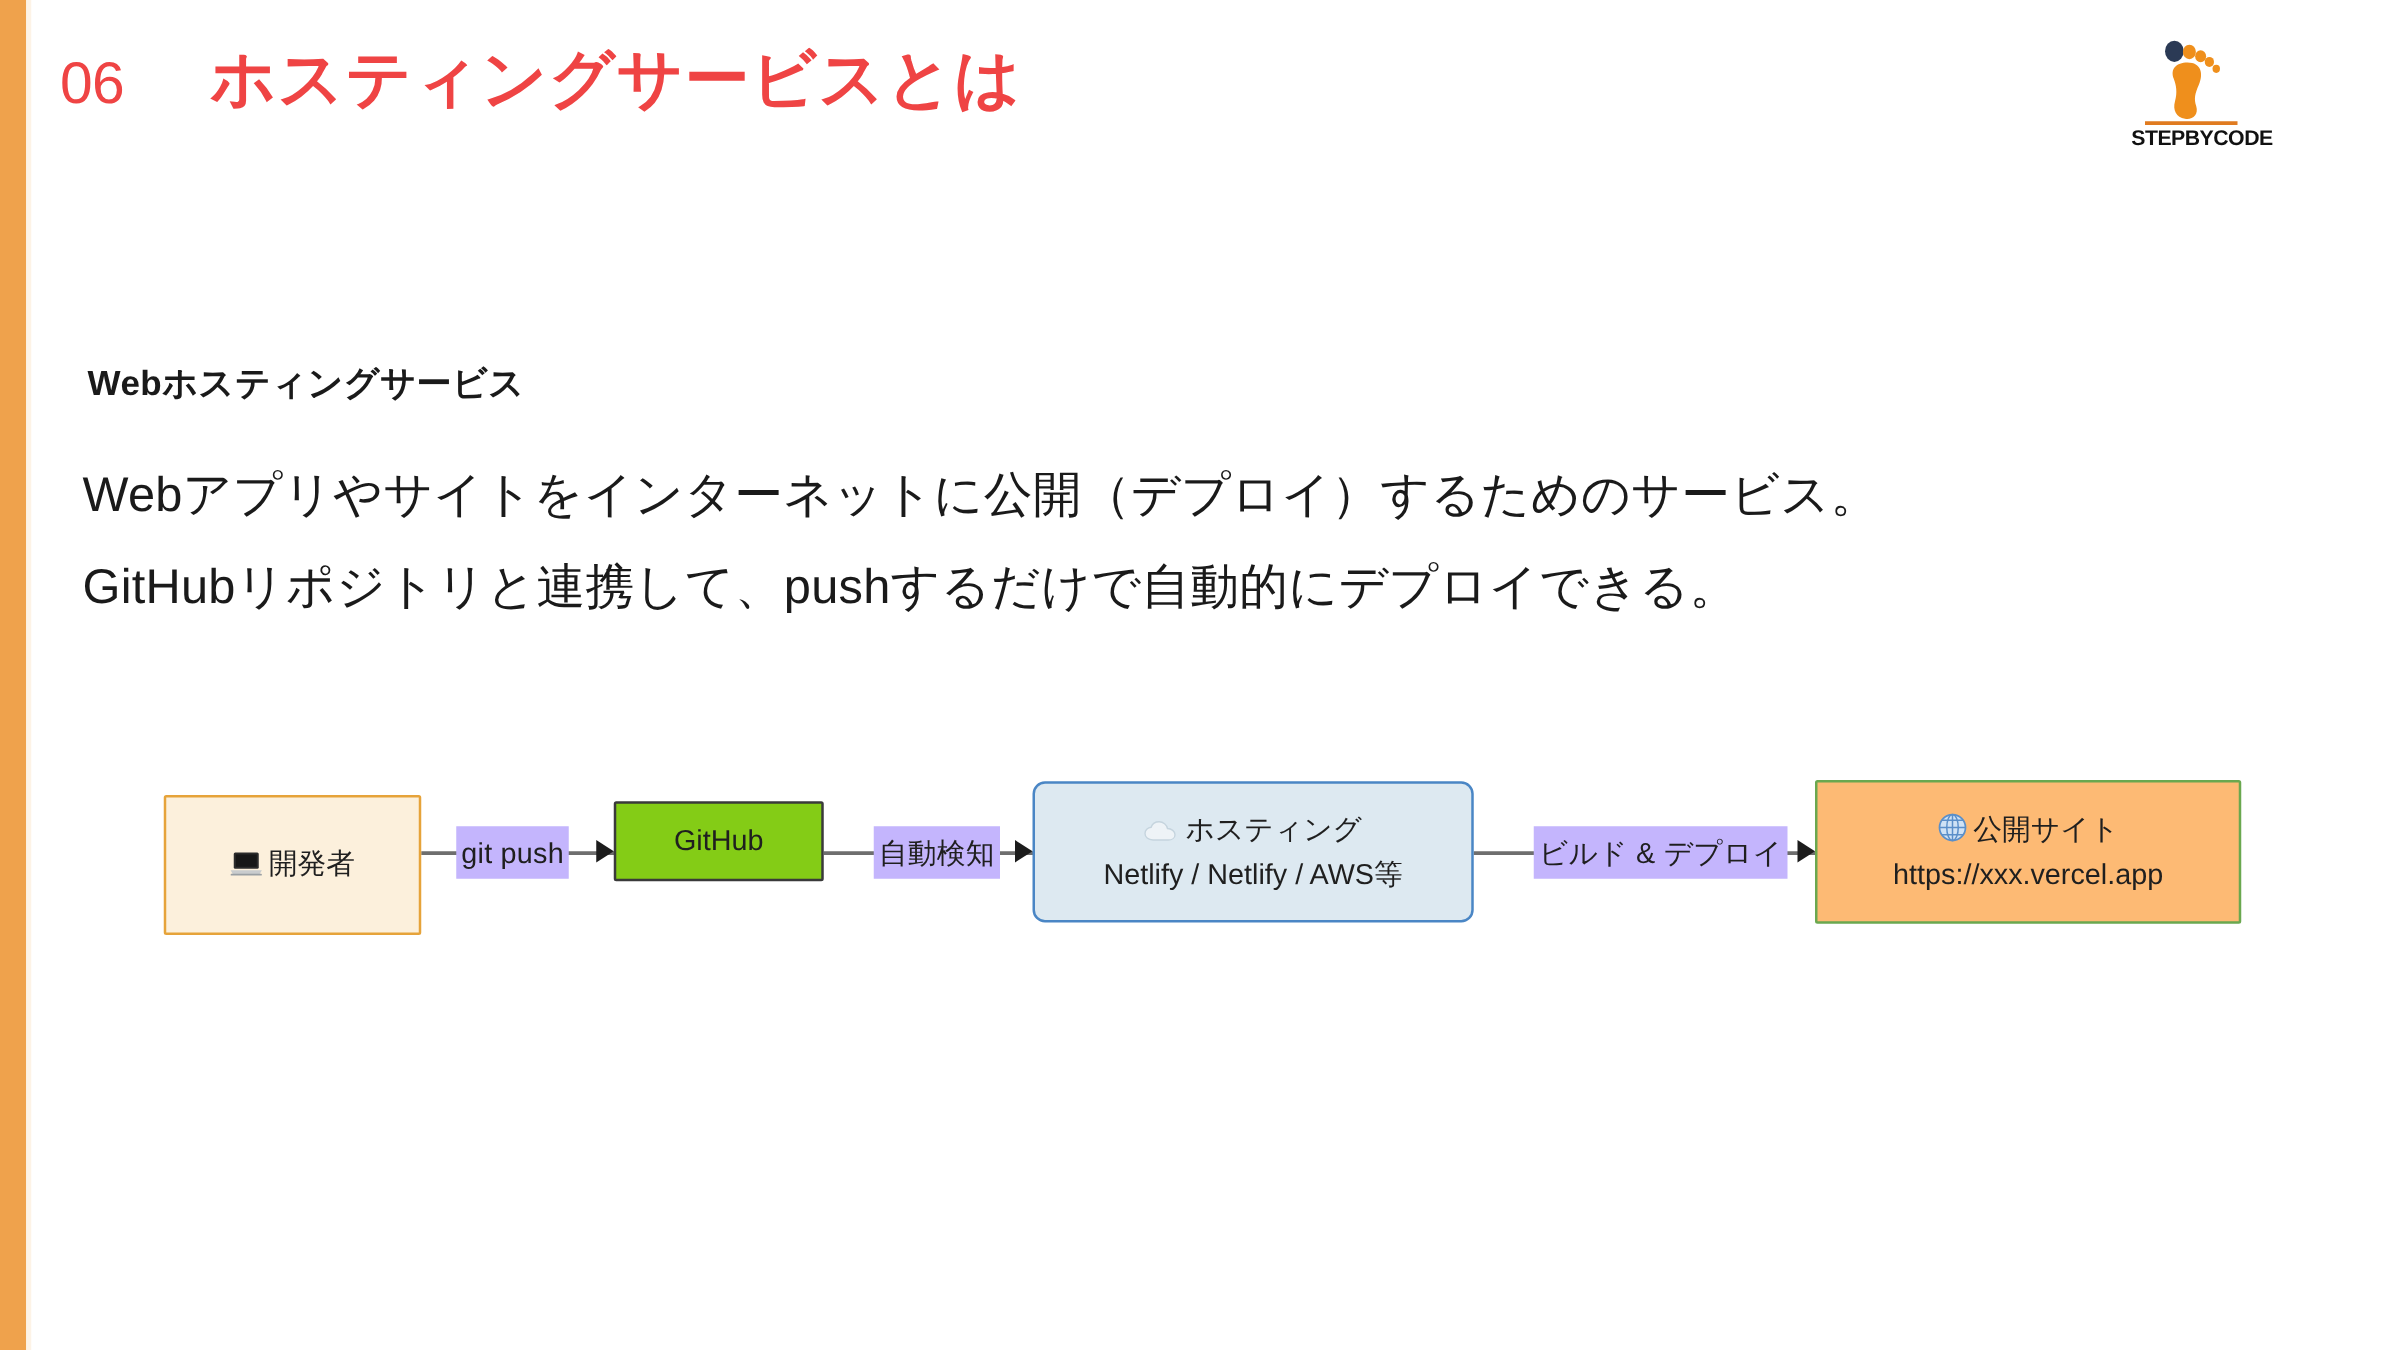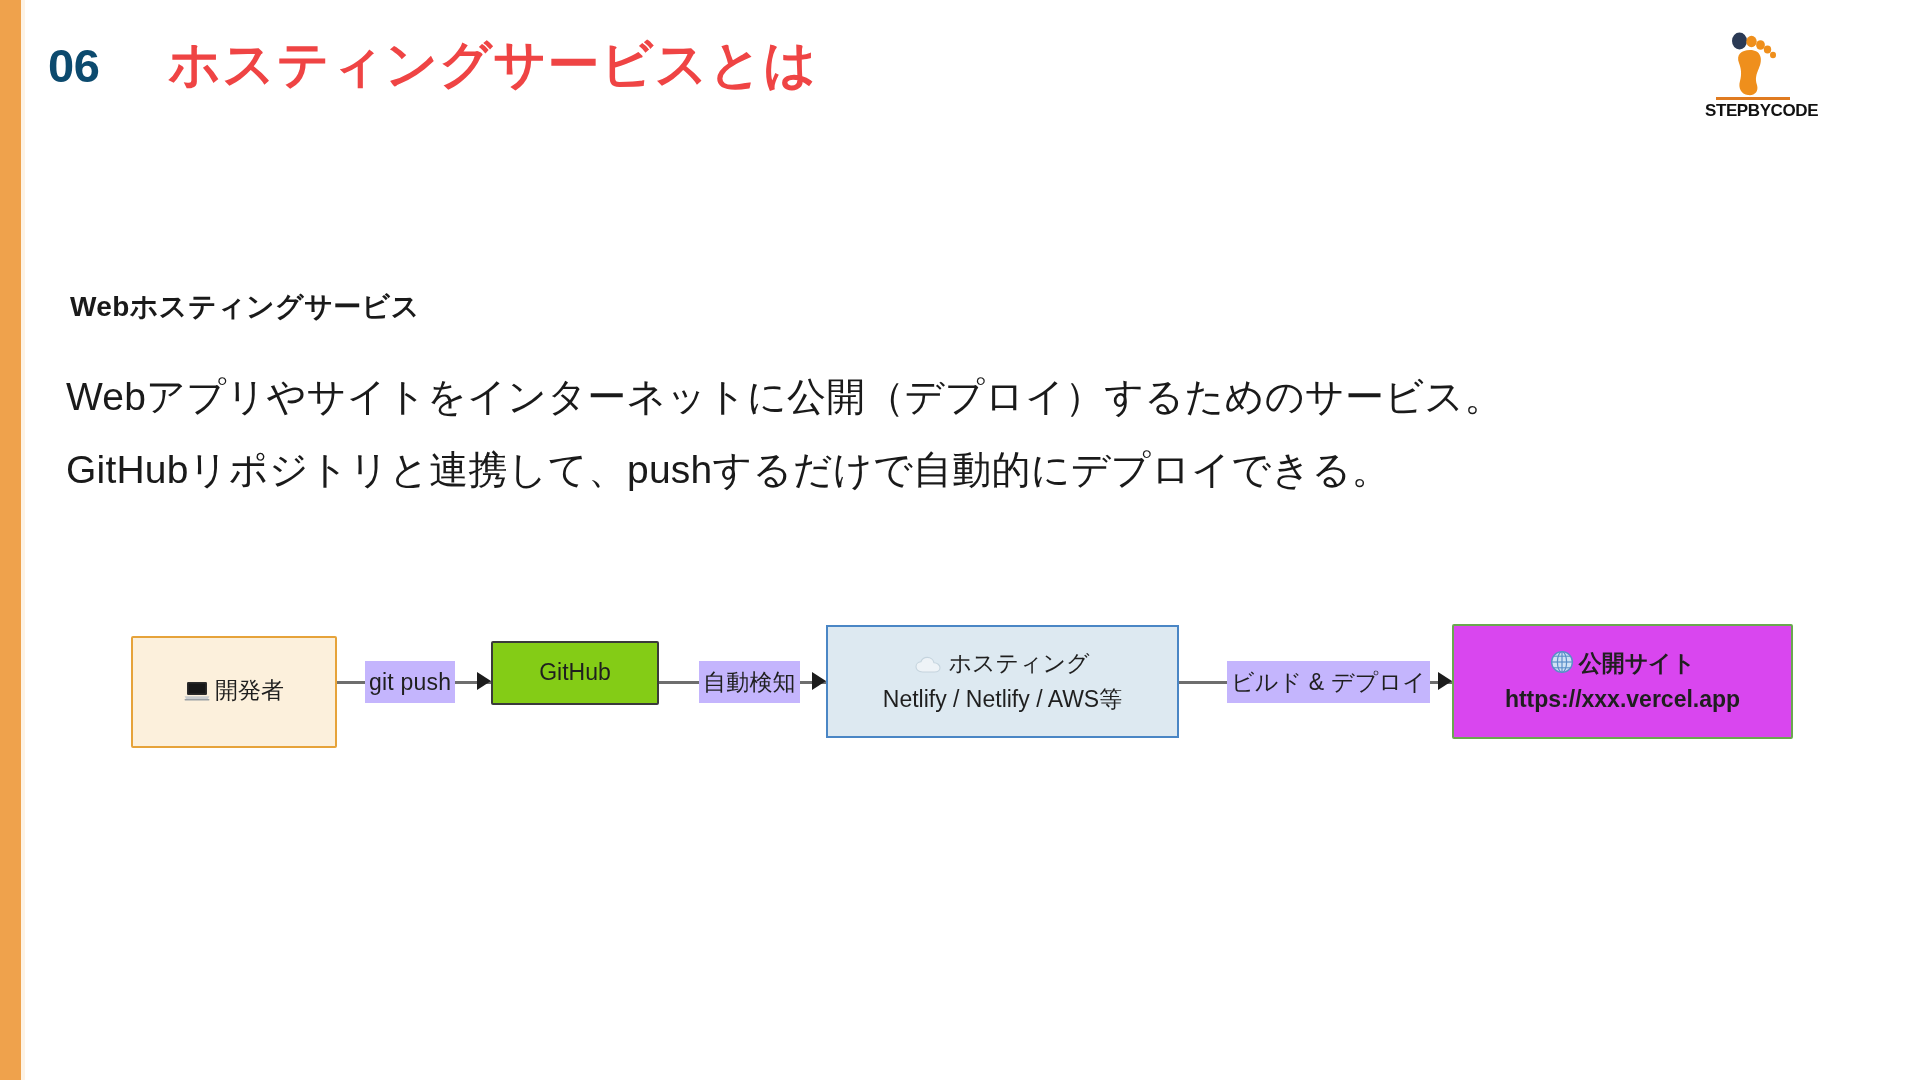--- a/index.html
+++ b/index.html
@@ -38,22 +38,22 @@
     height: 1080px;
     background: #fdf3e6;
   }
 
   
   .slide-number {
     position: absolute;
     left: 48px;
     top: 42px;
     font-size: 47px;
-    font-weight: bold;
-    color: #0c4a6e;
+    font-weight: normal;
+    color: #ef4444;
     letter-spacing: -0.5px;
     line-height: 1;
   }
   .slide-title {
     position: absolute;
     left: 168px;
     top: 36px;
     font-size: 52px;
     font-weight: bold;
     color: #ef4444;
@@ -165,33 +165,32 @@
     border-radius: 2px;
   }
   
   .node-hosting {
     left: 826px;
     top: 25px;
     width: 353px;
     height: 113px;
     background: #dde9f1;
     border: 2px solid #4a86c5;
-    border-radius: 0;
+    border-radius: 10px;
     text-align: right;
   }
   
   .node-site {
     left: 1452px;
     top: 24px;
     width: 341px;
     height: 115px;
-    background: #d946ef;
+    background: #fdba74;
     border: 2px solid #6aa84f;
     border-radius: 2px;
-    font-weight: bold;
   }
 
   
   .ico {
     display: inline-block;
     vertical-align: -3px;
     margin-right: 5px;
   }
 
   

